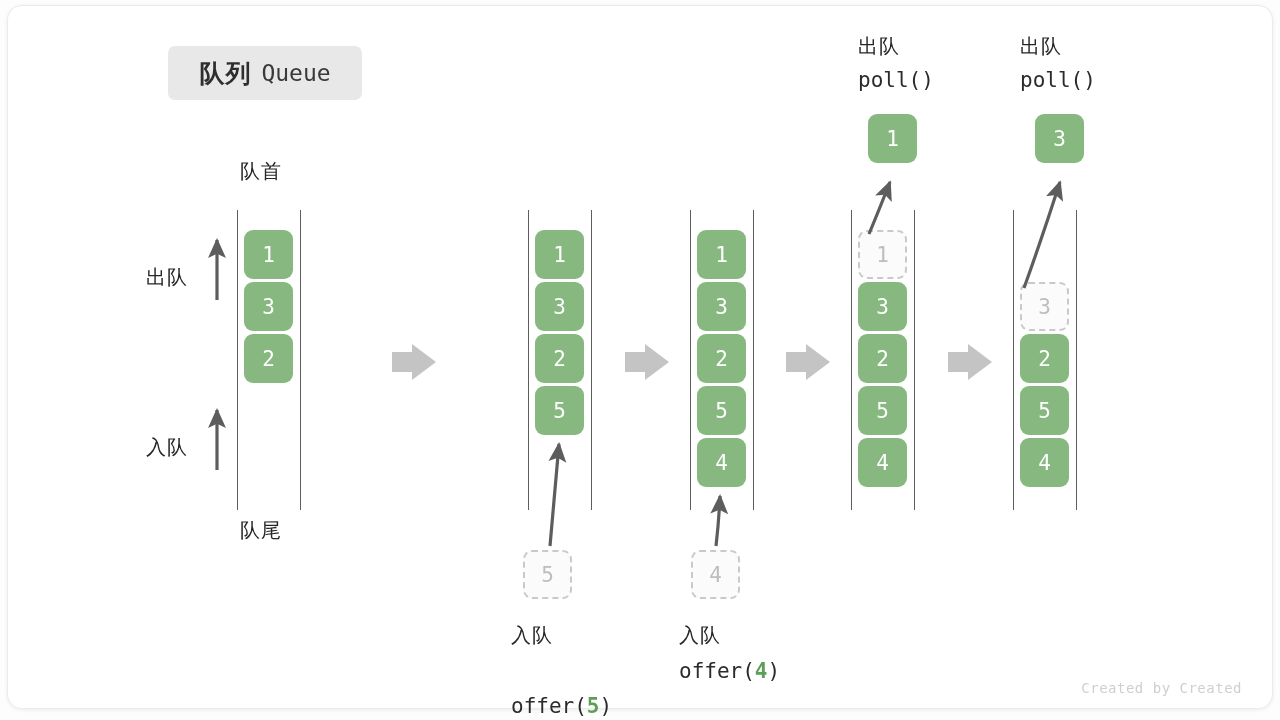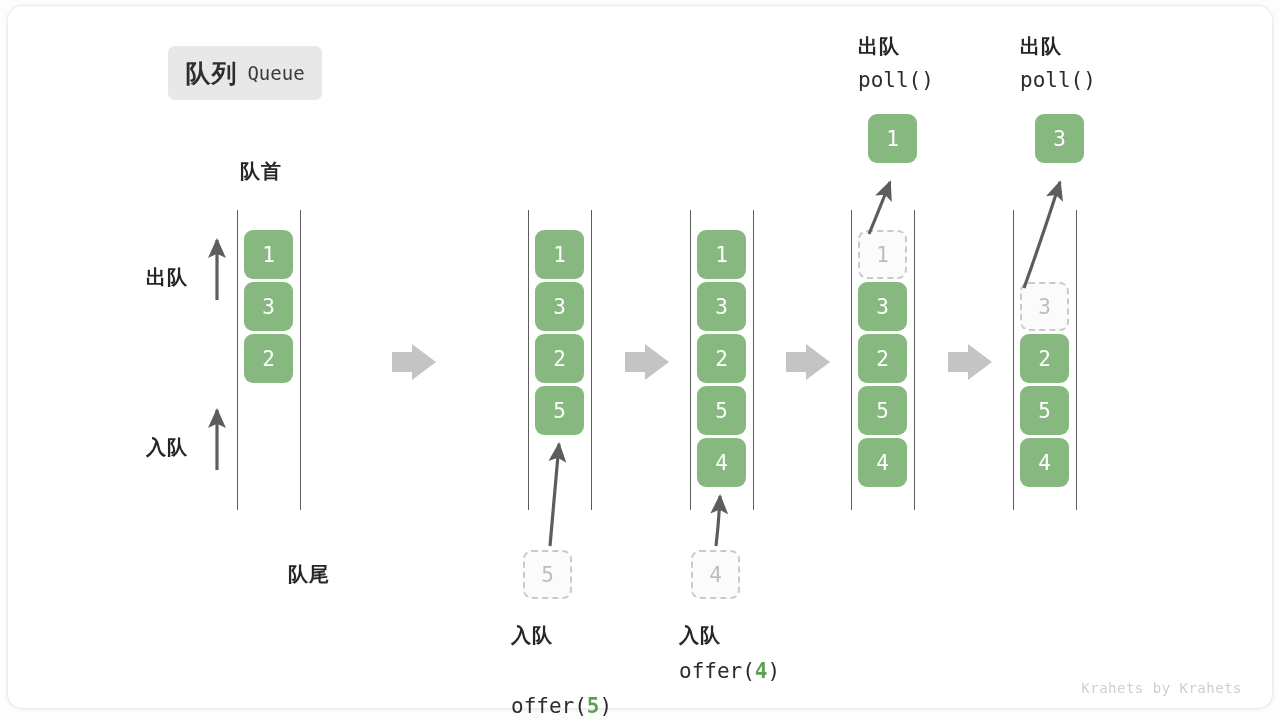--- a/index.html
+++ b/index.html
@@ -30,46 +30,46 @@
     background: #ffffff;
     border-radius: 14px;
     box-shadow: 0 0 0 1px #ebebeb, 0 1px 5px rgba(0,0,0,0.10);
   }
 
   
   .title-badge {
     position: absolute;
     left: 168px;
     top: 46px;
-    width: 154px;
+    width: 194px;
     height: 54px;
     background: #e8e8e8;
     border-radius: 7px;
     display: flex;
     align-items: center;
     justify-content: center;
     gap: 10px;
   }
   .title-cn {
     font-size: 25px;
     font-weight: bold;
     color: #2e2e2e;
     letter-spacing: 1px;
   }
   .title-en {
     font-family: "DejaVu Sans Mono", "Liberation Mono", monospace;
-    font-size: 19px;
+    font-size: 23px;
     color: #3a3a3a;
   }
 
   
   .lbl-cn {
     position: absolute;
     font-size: 20px;
-    font-weight: bold;
+    font-weight: normal;
     color: #262626;
     white-space: nowrap;
     letter-spacing: 1px;
   }
   .lbl-mono {
     position: absolute;
     font-family: "DejaVu Sans Mono", "Liberation Mono", monospace;
     font-size: 21px;
     color: #2b2b2b;
     white-space: nowrap;
@@ -152,21 +152,21 @@
 
 <div id="canvas">
   <div class="card"></div>
 
   <div class="title-badge">
     <span class="title-cn">队列</span>
     <span class="title-en">Queue</span>
   </div>
 
   <div class="lbl-cn" style="left:240px; top:158px;">队首</div>
-  <div class="lbl-cn" style="left:240px; top:561px;margin-left:48px;">队尾</div>
+  <div class="lbl-cn" style="left:240px; top:517px;">队尾</div>
   <div class="lbl-cn" style="left:146px; top:264px;">出队</div>
   <div class="lbl-cn" style="left:146px; top:434px;">入队</div>
 
   <div id="columns-host">
       <div class="col" style="left: 237px;">
         <div class="rail left"></div>
         <div class="rail right"></div>
         <div class="slot filled" style="top: 20px;">1</div>
         <div class="slot filled" style="top: 72px;">3</div>
         <div class="slot filled" style="top: 124px;">2</div>
@@ -270,14 +270,14 @@
 
     <g>
       <path d="M869,234 Q879,210 890,182" stroke="#5d5d5d" stroke-width="3.2" fill="none" marker-end="url(#ah-dark)"></path>
     </g>
 
     <g>
       <path d="M1024,288 Q1042,238 1060,182" stroke="#5d5d5d" stroke-width="3.2" fill="none" marker-end="url(#ah-dark)"></path>
     </g>
   </svg>
 
-  <div class="watermark">Krahets by Krahets</div>
+  <div class="watermark">Created by Created</div>
 </div>
 
 </body></html>

